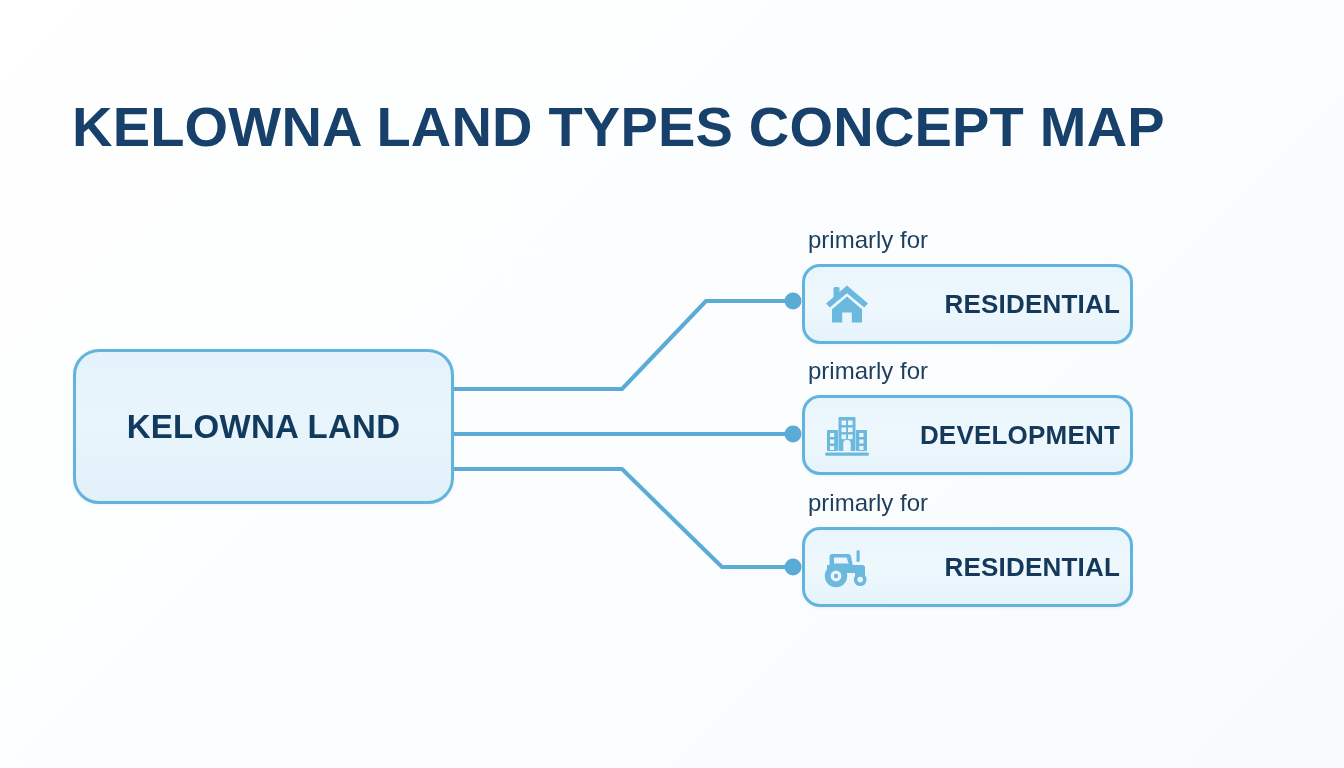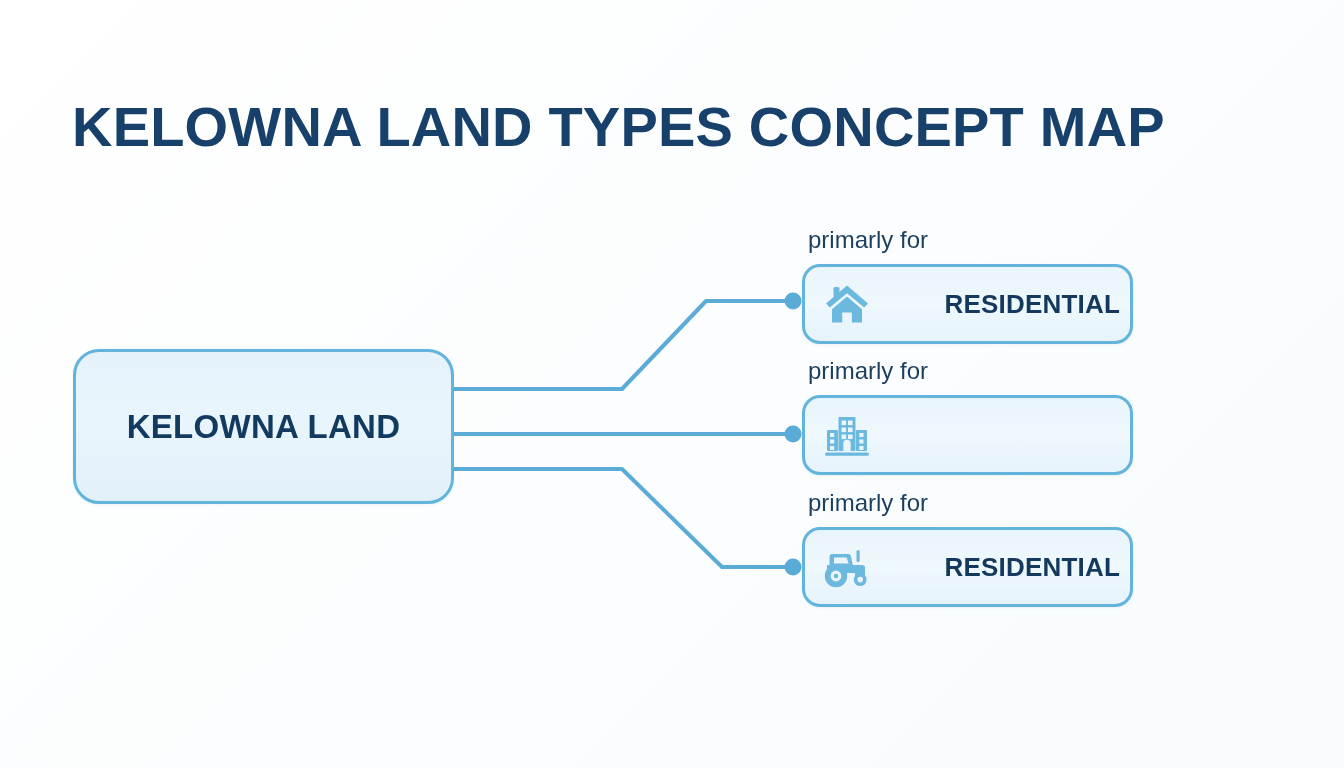--- a/index.html
+++ b/index.html
@@ -192,20 +192,21 @@
             <rect x="6" y="33" width="4.2" height="4"></rect>
 
             <rect x="35.3" y="20" width="4.2" height="4"></rect>
             <rect x="35.3" y="26.5" width="4.2" height="4"></rect>
             <rect x="35.3" y="33" width="4.2" height="4"></rect>
           </g>
 
           <rect x="1" y="39.5" width="44" height="3.2" rx="1.6" fill="#6cb9e0"></rect>
         </svg>
       </div>
+      <div class="branch-label">DEVELOPMENT</div>
     </div>
   </div>
 
   <div class="branch" id="branch-2">
     <div class="branch-caption">primarly for</div>
     <div class="branch-box">
       <div class="branch-icon">
         <svg width="50" height="44" viewBox="0 0 50 44" aria-hidden="true">
           <g fill="#6cb9e0">
 

